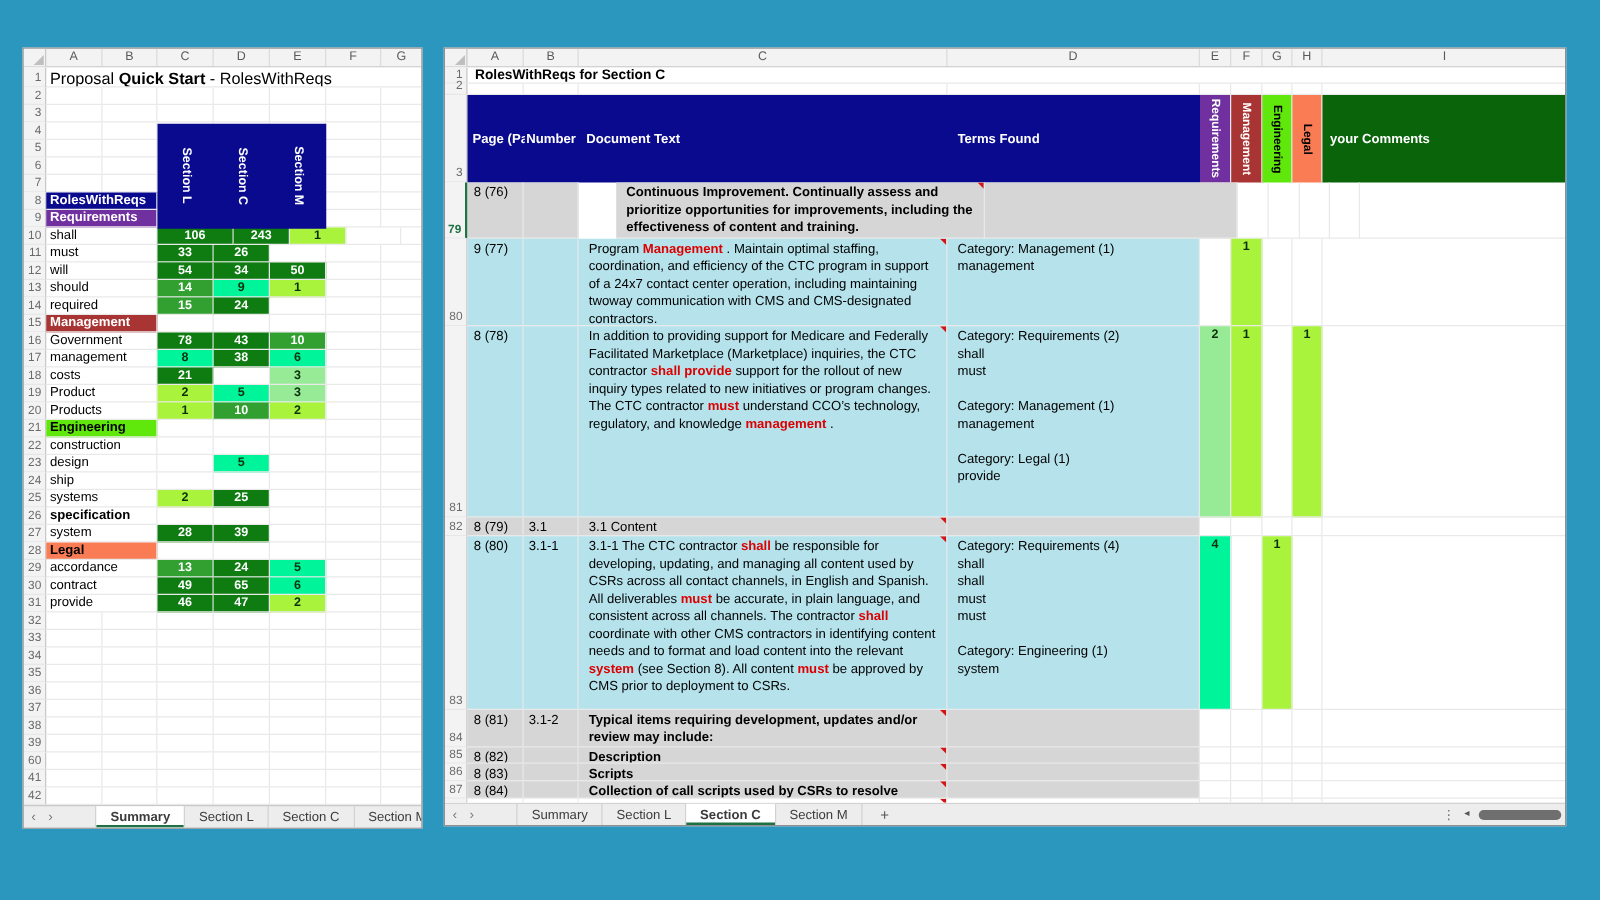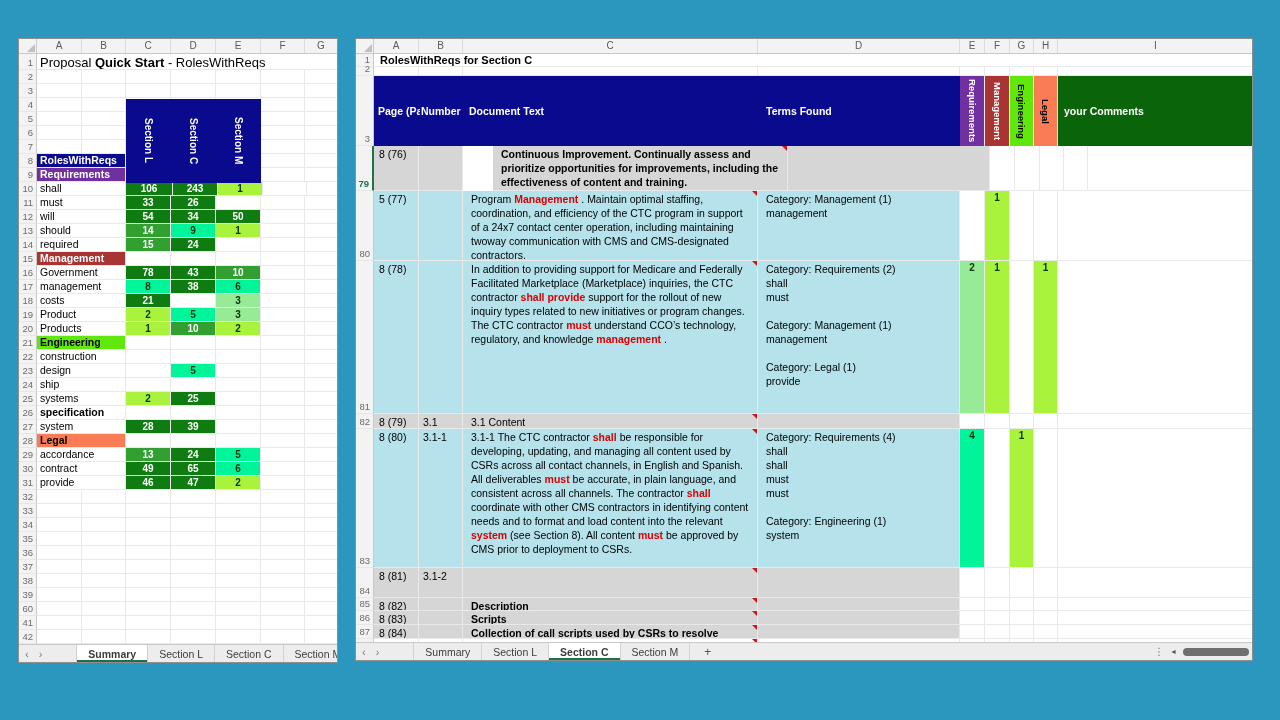--- a/index.html
+++ b/index.html
@@ -165,21 +165,21 @@
         <div class="cell blockhdr" style="width: 89px; background: rgb(112, 48, 160); color: rgb(255, 255, 255);">Requirements</div>
         <div class="cell" style="width: 45px;"></div>
         <div class="cell" style="width: 45px;"></div>
         <div class="cell" style="width: 45px;"></div>
         <div class="cell" style="width: 44px;"></div>
         <div class="cell" style="width: 33px;"></div>
       </div>
       <div class="row" style="height: 14px;">
         <div class="gut" style="width: 18px;">10</div>
         <div class="cell termcell" style="width: 89px;">shall</div>
-        <div class="cell valcell" style="width: 47px; background: rgb(14, 124, 16); color: rgb(255, 255, 255);">106</div>
+        <div class="cell valcell" style="width: 61px; background: rgb(14, 124, 16); color: rgb(255, 255, 255);">106</div>
         <div class="cell valcell" style="width: 45px; background: rgb(14, 124, 16); color: rgb(255, 255, 255);">243</div>
         <div class="cell valcell" style="width: 45px; background: rgb(170, 243, 60); color: rgb(11, 48, 11);">1</div>
         <div class="cell" style="width: 44px;"></div>
         <div class="cell" style="width: 33px;"></div>
       </div>
       <div class="row" style="height: 14px;">
         <div class="gut" style="width: 18px;">11</div>
         <div class="cell termcell" style="width: 89px;">must</div>
         <div class="cell valcell" style="width: 45px; background: rgb(14, 124, 16); color: rgb(255, 255, 255);">33</div>
         <div class="cell valcell" style="width: 45px; background: rgb(14, 124, 16); color: rgb(255, 255, 255);">26</div>
@@ -567,21 +567,21 @@
         <div class="cell docc bold" style="width: 295px; background: rgb(214, 214, 214); margin-left: 30px;"><span>Continuous Improvement. Continually assess and prioritize opportunities for improvements, including the effectiveness of content and training.</span><div class="cm"></div></div>
         <div class="cell dcell" style="width: 202px; background: rgb(214, 214, 214);"></div>
         <div class="cell" style="width: 25px;"></div>
         <div class="cell" style="width: 25px;"></div>
         <div class="cell" style="width: 24px;"></div>
         <div class="cell" style="width: 24px;"></div>
         <div class="cell" style="width: 196px;"></div>
       </div>
       <div class="row" style="height: 70px;">
         <div class="gut" style="width: 18px;">80</div>
-        <div class="cell acell" style="width: 45px; background: rgb(181, 226, 235);">5 (77)</div>
+        <div class="cell acell" style="width: 45px; background: rgb(181, 226, 235);">9 (77)</div>
         <div class="cell bcell" style="width: 44px; background: rgb(181, 226, 235);"></div>
         <div class="cell docc" style="width: 295px; background: rgb(181, 226, 235);"><span>Program </span><span class="red">Management</span><span> . Maintain optimal staffing, coordination, and efficiency of the CTC program in support of a 24x7 contact center operation, including maintaining twoway communication with CMS and CMS-designated contractors.</span><div class="cm"></div></div>
         <div class="cell dcell" style="width: 202px; background: rgb(181, 226, 235);">Category: Management (1)
 management</div>
         <div class="cell" style="width: 25px;"></div>
         <div class="cell cntcell" style="width: 25px; background: rgb(170, 243, 60); color: rgb(11, 48, 11);">1</div>
         <div class="cell" style="width: 24px;"></div>
         <div class="cell" style="width: 24px;"></div>
         <div class="cell" style="width: 196px;"></div>
       </div>
@@ -633,21 +633,21 @@
         <div class="cell cntcell" style="width: 25px; background: rgb(0, 245, 155); color: rgb(11, 48, 11);">4</div>
         <div class="cell" style="width: 25px;"></div>
         <div class="cell cntcell" style="width: 24px; background: rgb(170, 243, 60); color: rgb(11, 48, 11);">1</div>
         <div class="cell" style="width: 24px;"></div>
         <div class="cell" style="width: 196px;"></div>
       </div>
       <div class="row" style="height: 30px;">
         <div class="gut" style="width: 18px;">84</div>
         <div class="cell acell" style="width: 45px; background: rgb(214, 214, 214);">8 (81)</div>
         <div class="cell bcell" style="width: 44px; background: rgb(214, 214, 214);">3.1-2</div>
-        <div class="cell docc bold" style="width: 295px; background: rgb(214, 214, 214);"><div class="cm"></div></div>
+        <div class="cell docc bold" style="width: 295px; background: rgb(214, 214, 214);"><span>Typical items requiring development, updates and/or review may include:</span><div class="cm"></div></div>
         <div class="cell dcell" style="width: 202px; background: rgb(214, 214, 214);"></div>
         <div class="cell" style="width: 25px;"></div>
         <div class="cell" style="width: 25px;"></div>
         <div class="cell" style="width: 24px;"></div>
         <div class="cell" style="width: 24px;"></div>
         <div class="cell" style="width: 196px;"></div>
       </div>
       <div class="row" style="height: 13px;">
         <div class="gut" style="width: 18px;">85</div>
         <div class="cell acell" style="width: 45px; background: rgb(214, 214, 214);">8 (82)</div>

